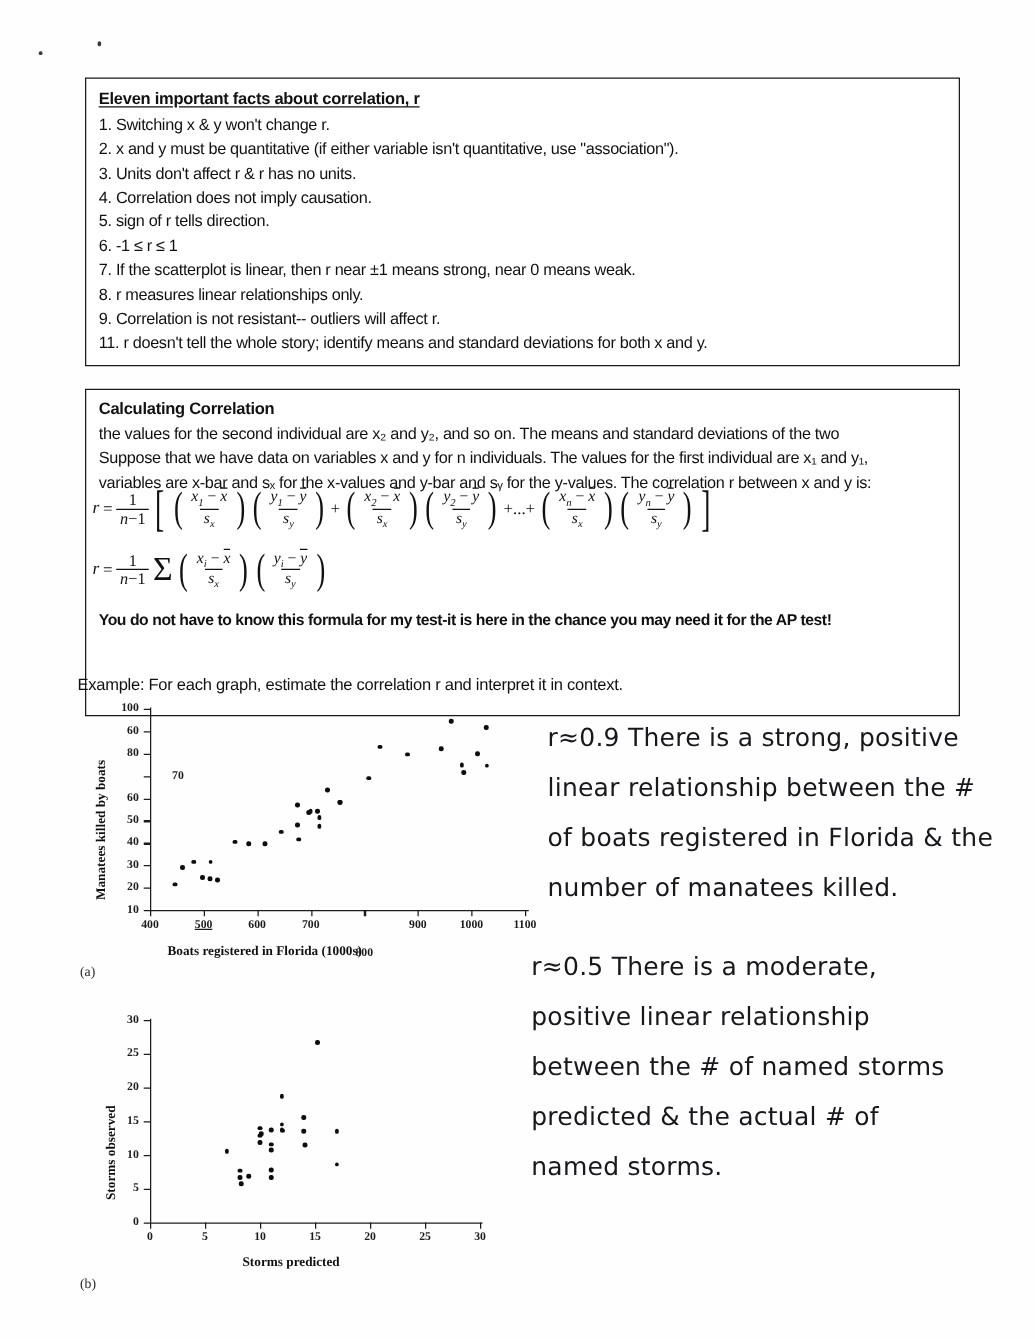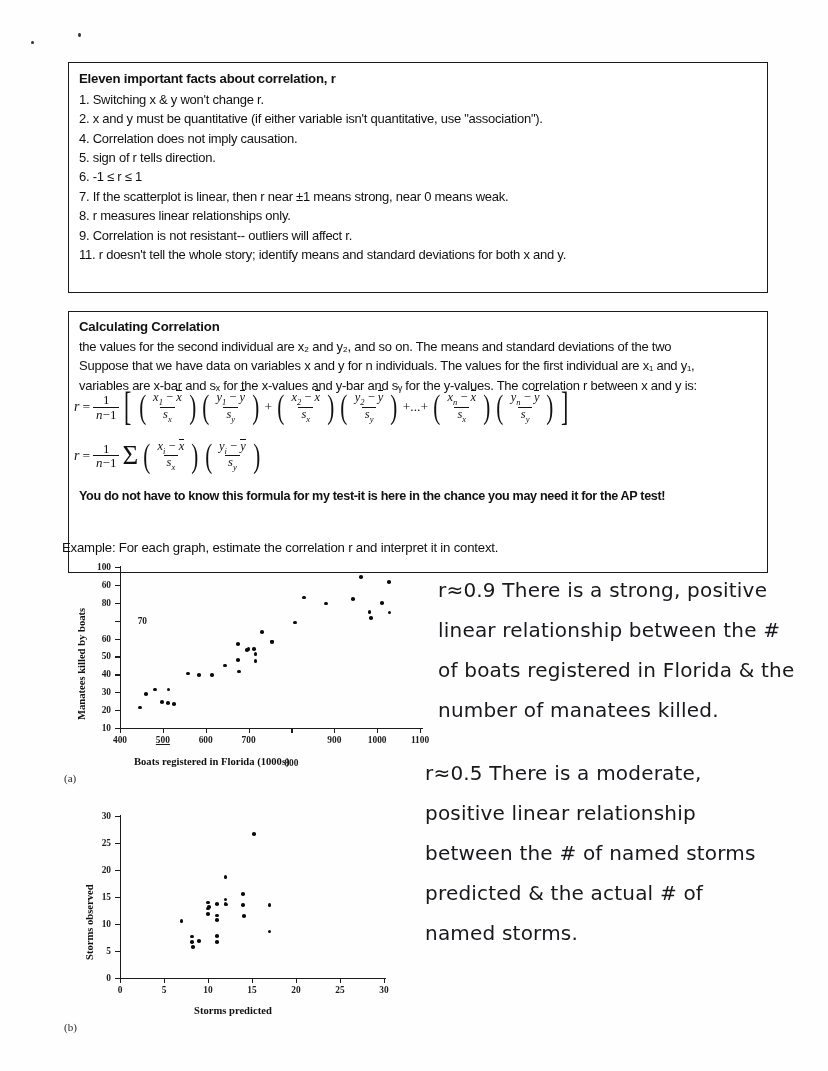--- a/index.html
+++ b/index.html
@@ -15,21 +15,21 @@
   
   .box {
     position:absolute; border:1.5px solid #1b1b1b; background:#fff;
     box-sizing:border-box;
   }
   #facts-box { left:68px; top:62px; width:700px; height:231px; padding:7px 10px 4px 10px; }
   #calc-box  { left:68px; top:311px; width:700px; height:262px; padding:6px 10px 3px 10px; }
 
   .box-title {
     font-weight:bold; font-size:13.2px; letter-spacing:-0.2px;
-    text-underline-offset:2px; margin-bottom:2px;
+    text-decoration:underline; text-underline-offset:2px; margin-bottom:2px;
     line-height:1.35;
   }
   .box-title.plain { text-decoration:none; }
 
   ul.facts { list-style:none; margin:0; padding:0; }
   ul.facts li {
     font-size:13px; line-height:19.4px; letter-spacing:-0.25px;
     white-space:nowrap;
   }
 
@@ -103,20 +103,21 @@
 <div class="page">
 
   <div class="speckle" style="left:31px;top:41px;width:2.5px;height:3px;"></div>
   <div class="speckle" style="left:78px;top:33px;width:2.5px;height:4px;"></div>
 
   <div class="box" id="facts-box">
     <div class="box-title">Eleven important facts about correlation, r</div>
     <ul class="facts">
       <li>1.  Switching x &amp; y won't change r.</li>
       <li>2.  x and y must be quantitative (if either variable isn't quantitative, use "association").</li>
+      <li>3.  Units don't affect r &amp; r has no units.</li>
       <li>4. Correlation does not imply causation.</li>
       <li>5.  sign of r tells direction.</li>
       <li>6.  -1 ≤ r ≤ 1</li>
       <li>7. If the scatterplot is linear, then r near ±1 means strong, near 0 means weak.</li>
       <li>8.  r measures linear relationships only.</li>
       <li>9.  Correlation is not resistant-- outliers will affect r.</li>
       <li>11. r doesn't tell the whole story; identify means and standard deviations for both x and y.</li>
     </ul>
   </div>
 

